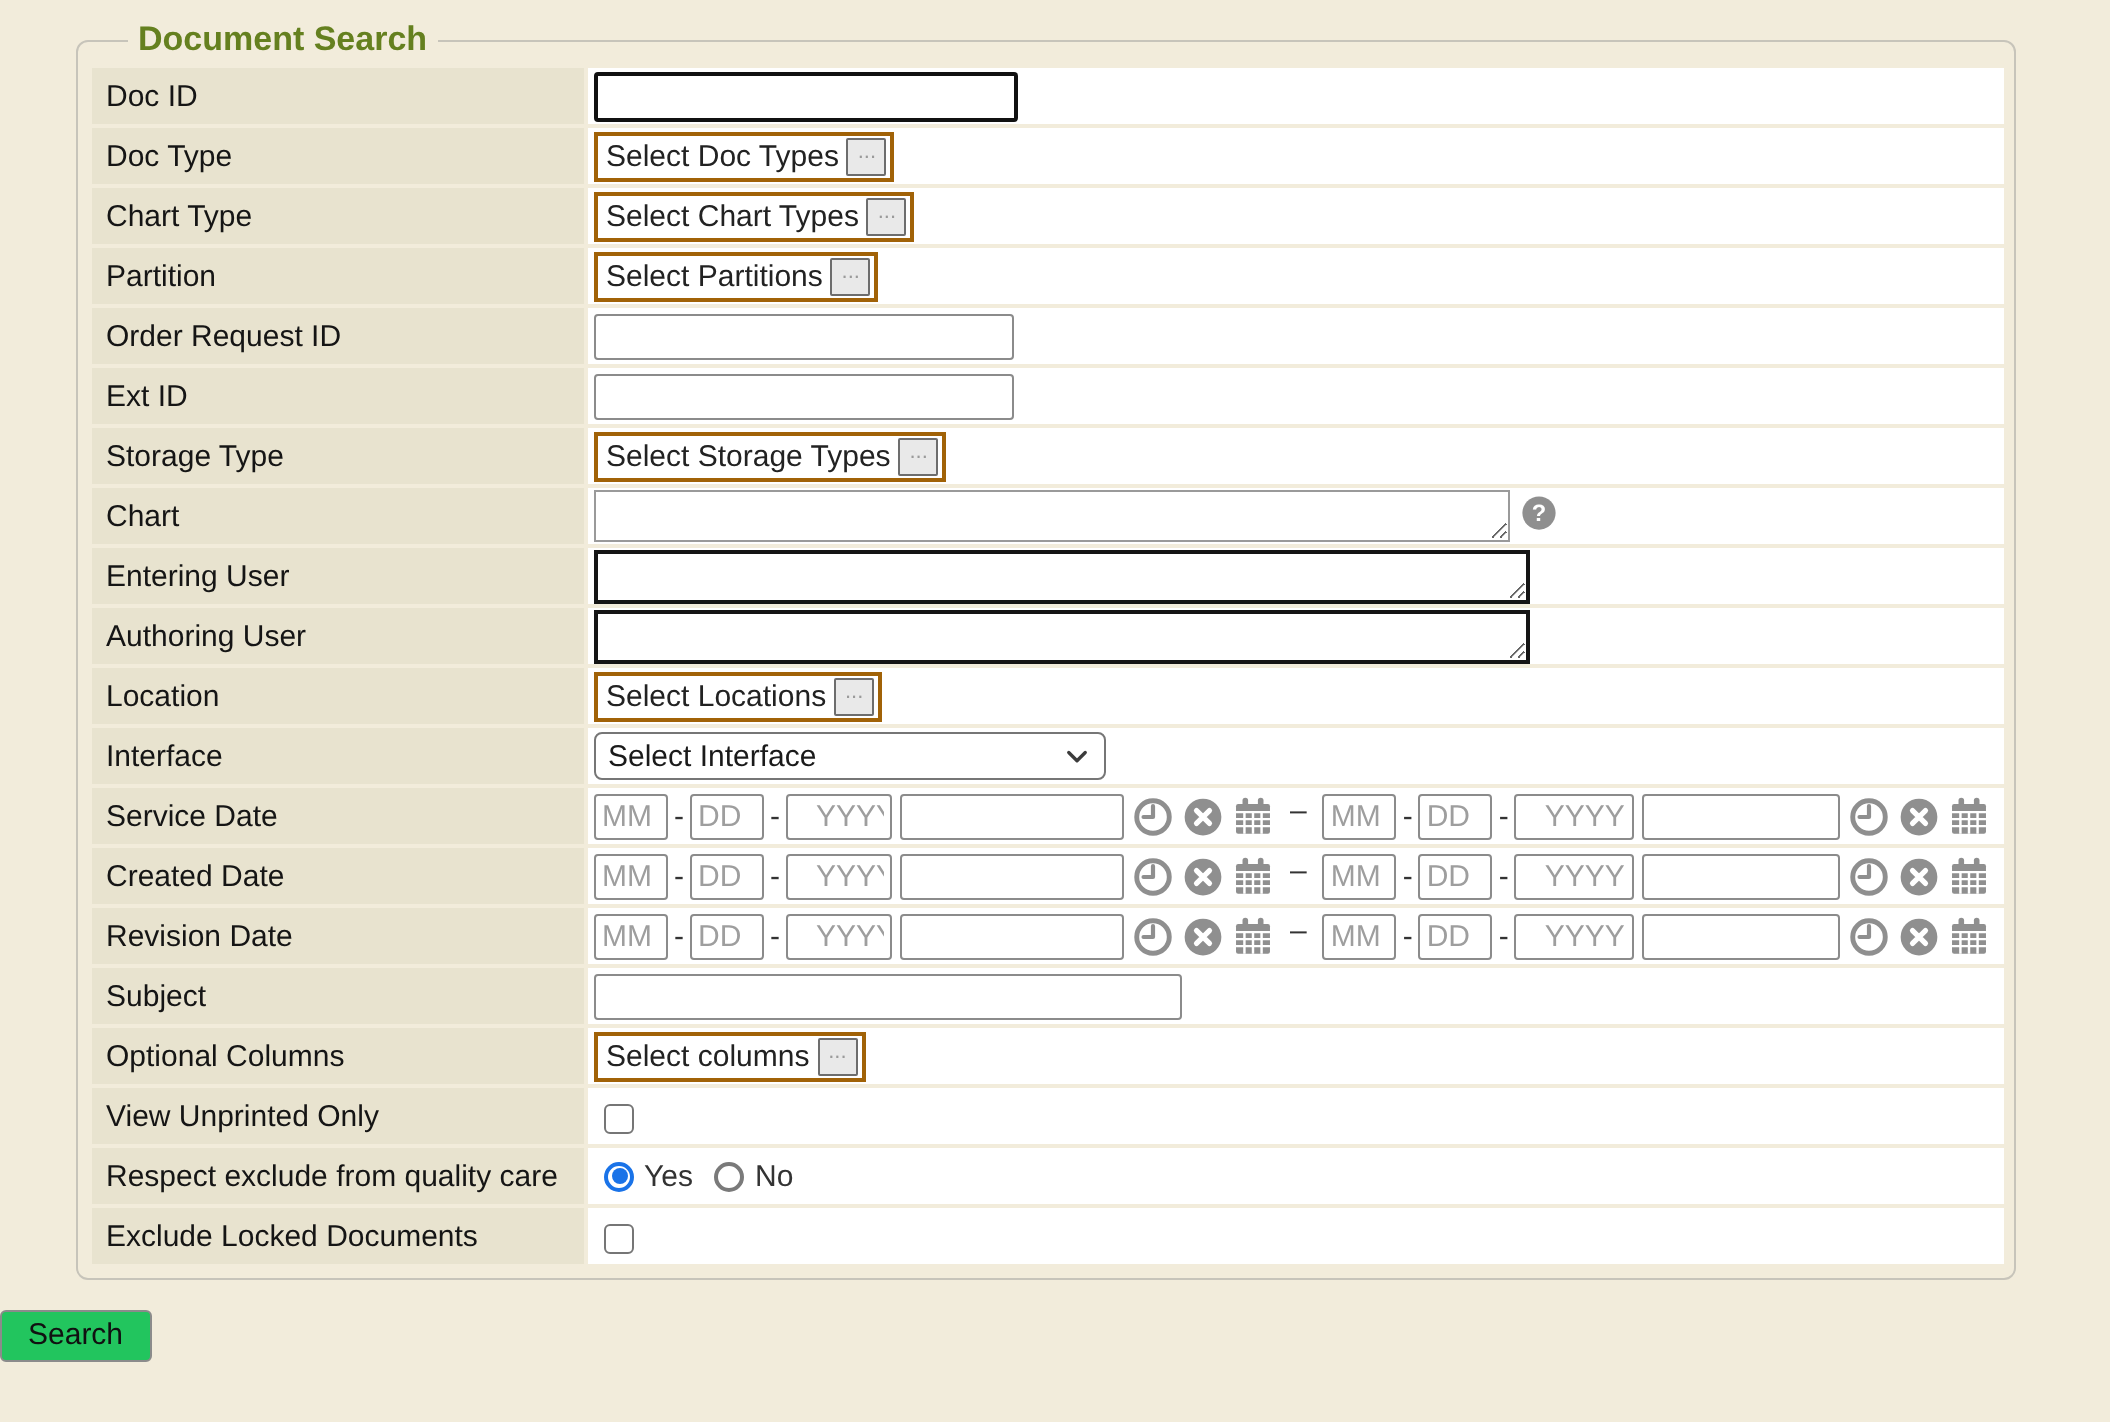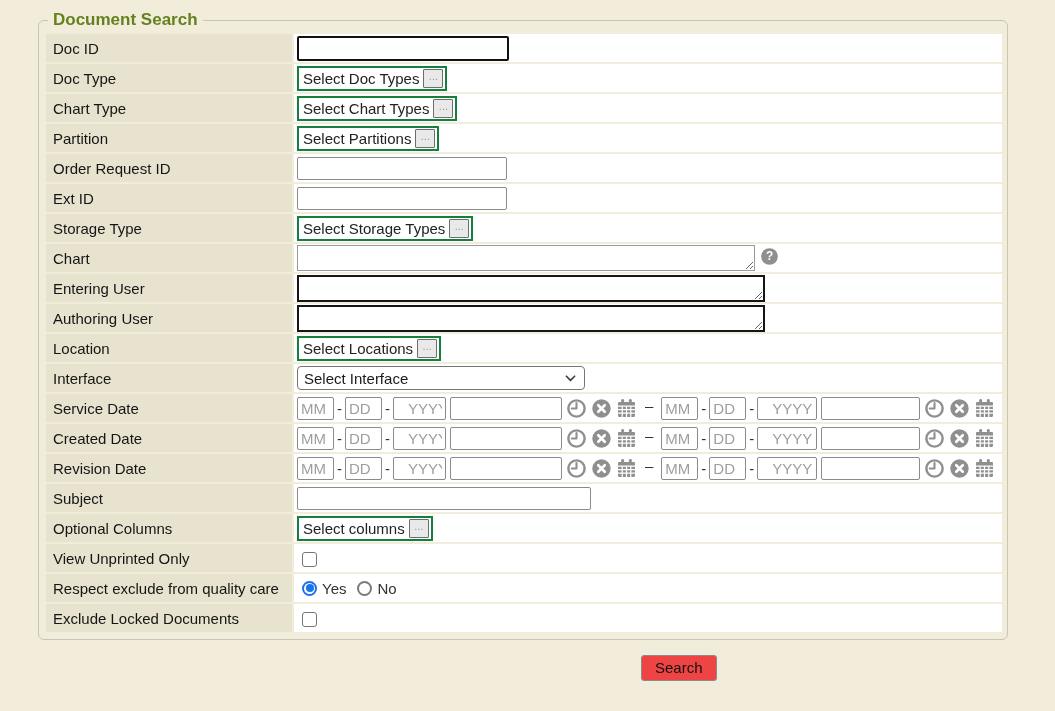--- a/index.html
+++ b/index.html
@@ -16,61 +16,61 @@
     width:970px;
     border:1px solid #c7c4ba;
     border-radius:6px;
     padding:2px 3px 5px 5px;
   }
   legend.fs-legend {
     color:#65801f;
     font-weight:bold;
     font-size:17px;
     padding:0 5px;
-    margin-left:4px;
+    margin-left:20px;
   }
   table.frm { border-collapse:separate; border-spacing:2px; width:100%; }
   td { height:28px; vertical-align:middle; }
   td.lbl { width:246px; background:#e8e3cf; padding:0 4px 0 7px; white-space:nowrap; }
   td.val { background:#ffffff; padding:0 2px 0 3px; }
 
   input, textarea, button { font-family:"Liberation Sans", sans-serif; }
 
   .txt {
     height:23px; width:210px;
     border:1px solid #8b8b8b; border-radius:2px;
     padding:1px 4px; font-size:14px; outline:none; background:#fff;
   }
   .txt.black { border:2px solid #111; height:25px; width:212px; }
   .txt.subject { width:294px; }
 
   .picker {
     display:inline-flex; align-items:center;
-    background:#fff; border:2px solid #15803d;
+    background:#fff; border:2px solid #a16207;
     height:25px; padding:0 2px 0 4px;
   }
   .picker .plabel { font-size:15px; color:#222; white-space:nowrap; }
   .dots {
     margin-left:4px; width:20px; height:19px;
     border:1px solid #6d6d6d; border-radius:1px;
     background:#e9e9e9; color:#9a9a9a;
     font-size:11px; line-height:6px; padding:0 0 4px 0; cursor:pointer;
   }
 
   .ta {
     display:block; background:#fff; font-size:14px; padding:2px 4px;
     resize:both; outline:none;
   }
   .ta.gray  { border:1px solid #9a9a9a; width:458px; height:26px; }
   .ta.black { border:2px solid #151515; width:468px; height:27px; }
   .chart-wrap { display:flex; align-items:flex-start; gap:5px; }
 
   .selectbox {
     display:inline-flex; align-items:center; justify-content:space-between;
-    width:288px; height:24px;
+    width:256px; height:24px;
     border:1px solid #767676; border-radius:4px;
     background:#fff; padding:0 6px; cursor:default;
   }
   .selectbox .slabel { font-size:15px; color:#1a1a1a; }
 
   .daterange { display:flex; gap:4px; }
   .dgroup { display:flex; align-items:center; gap:4px; }
   .din {
     height:23px; border:1px solid #8b8b8b; border-radius:2px;
     padding:1px 3px; font-size:15px; color:#222; background:#fff; outline:none;
@@ -94,23 +94,22 @@
   .radio.checked { border:2px solid #1a73e8; }
   .radio.checked::after {
     content:""; position:absolute; inset:1.5px;
     background:#1a73e8; border-radius:50%;
   }
   .radio.unchecked { border:2px solid #7a7a7a; }
   .radio-label { color:#333; margin-right:6px; }
 
   .actions { margin-top:15px; }
   .actions button {
-    margin-left:641px;
     font-size:15px; color:#111;
-    background:#ef4444;
+    background:#22c55e;
     border:1px solid #8b8b8b; border-radius:3px;
     padding:3px 13px 4px 13px; cursor:pointer;
   }
   .svgdefs { position:absolute; width:0; height:0; overflow:hidden; }
 </style>
 </head>
 <body>
 
 <svg class="svgdefs" xmlns="http://www.w3.org/2000/svg">
   <symbol id="i-clock" viewBox="0 0 24 24">

